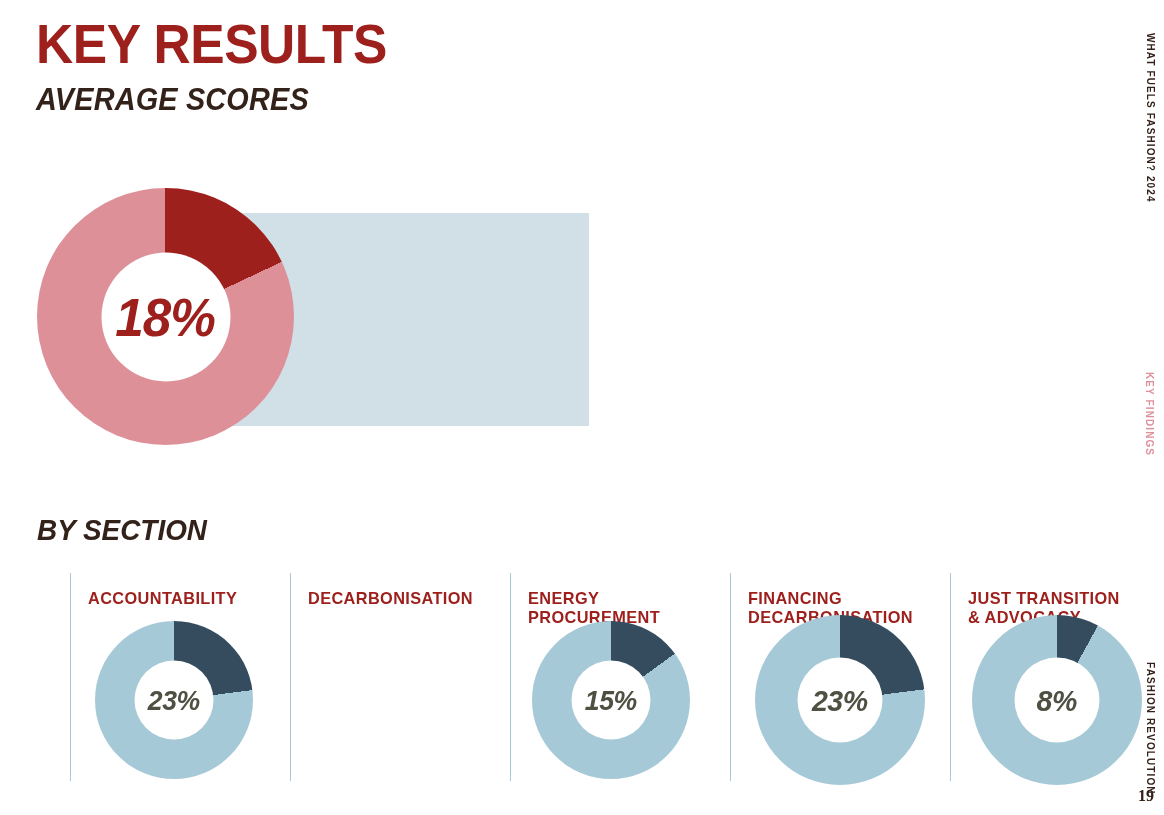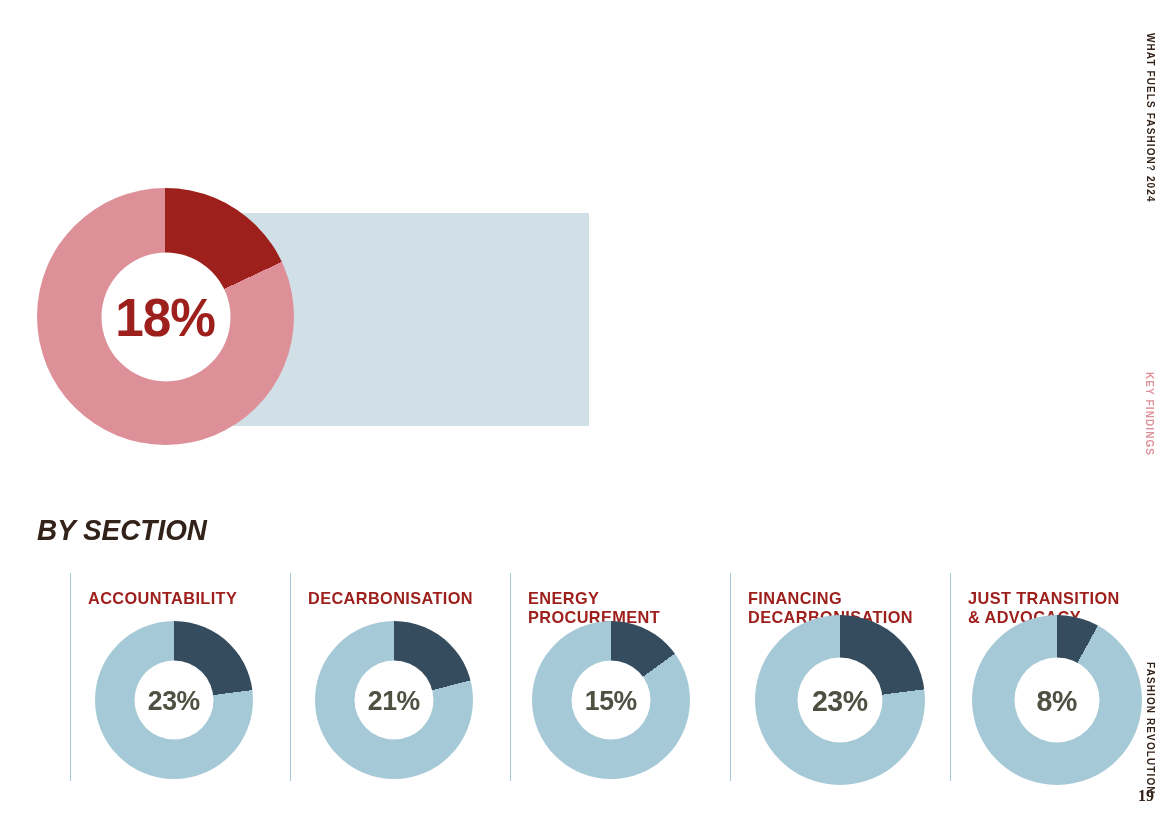--- a/index.html
+++ b/index.html
@@ -59,20 +59,21 @@
     position: absolute;
     left: 37px;
     top: 188px;
     width: 257px;
     height: 257px;
   }
 
   .donut {
     position: relative;
     border-radius: 50%;
+    font-style: italic;
   }
 
   .donut-hole {
     position: absolute;
     border-radius: 50%;
     background: #ffffff;
     display: flex;
     align-items: center;
     justify-content: center;
   }
@@ -188,20 +189,24 @@
     font-size: 16px;
     font-weight: bold;
     color: #332219;
   }
 </style>
 </head>
 <body>
 
 <div id="page">
 
+  <div id="header">
+    <div id="main-title">KEY RESULTS</div>
+    <div id="sub-title">AVERAGE SCORES</div>
+  </div>
 
   <div id="overall-panel"></div>
 
   <div id="overall-donut-wrap">
     <div id="overall-donut" class="donut" style="background: conic-gradient(rgb(158, 32, 29) 0deg, rgb(158, 32, 29) 64.8deg, rgb(222, 144, 153) 64.8deg, rgb(222, 144, 153) 360deg);">
       <div id="overall-hole" class="donut-hole">
         <span id="overall-value">18%</span>
       </div>
     </div>
   </div>
@@ -215,27 +220,20 @@
         <div class="small-donut-wrap" style="left: 24px; top: 48px; width: 158px; height: 158px;">
           <div class="donut" style="width: 158px; height: 158px; background: conic-gradient(rgb(52, 76, 94) 0deg, rgb(52, 76, 94) 82.8deg, rgb(166, 201, 215) 82.8deg, rgb(166, 201, 215) 360deg);">
             <div class="donut-hole" style="width: 79px; height: 79px; left: 50%; top: 50%; transform: translate(-50%, -50%);">
               <span class="small-value" style="font-size: 28px;">23%</span>
             </div>
           </div>
         </div>
       </div>
       <div class="section-col" style="left: 220px; width: 220px;">
         <div class="section-label">DECARBONISATION</div>
-        <div class="small-donut-wrap" style="left: 24px; top: 48px; width: 158px; height: 158px;">
-          <div class="donut" style="width: 158px; height: 158px; background: conic-gradient(rgb(52, 76, 94) 0deg, rgb(52, 76, 94) 75.6deg, rgb(166, 201, 215) 75.6deg, rgb(166, 201, 215) 360deg);">
-            <div class="donut-hole" style="width: 79px; height: 79px; left: 50%; top: 50%; transform: translate(-50%, -50%);">
-              <span class="small-value" style="font-size: 28px;">21%</span>
-            </div>
-          </div>
-        </div>
       </div>
       <div class="section-col" style="left: 440px; width: 220px;">
         <div class="section-label">ENERGY PROCUREMENT</div>
         <div class="small-donut-wrap" style="left: 21px; top: 48px; width: 158px; height: 158px;">
           <div class="donut" style="width: 158px; height: 158px; background: conic-gradient(rgb(52, 76, 94) 0deg, rgb(52, 76, 94) 54deg, rgb(166, 201, 215) 54deg, rgb(166, 201, 215) 360deg);">
             <div class="donut-hole" style="width: 79px; height: 79px; left: 50%; top: 50%; transform: translate(-50%, -50%);">
               <span class="small-value" style="font-size: 28px;">15%</span>
             </div>
           </div>
         </div>

